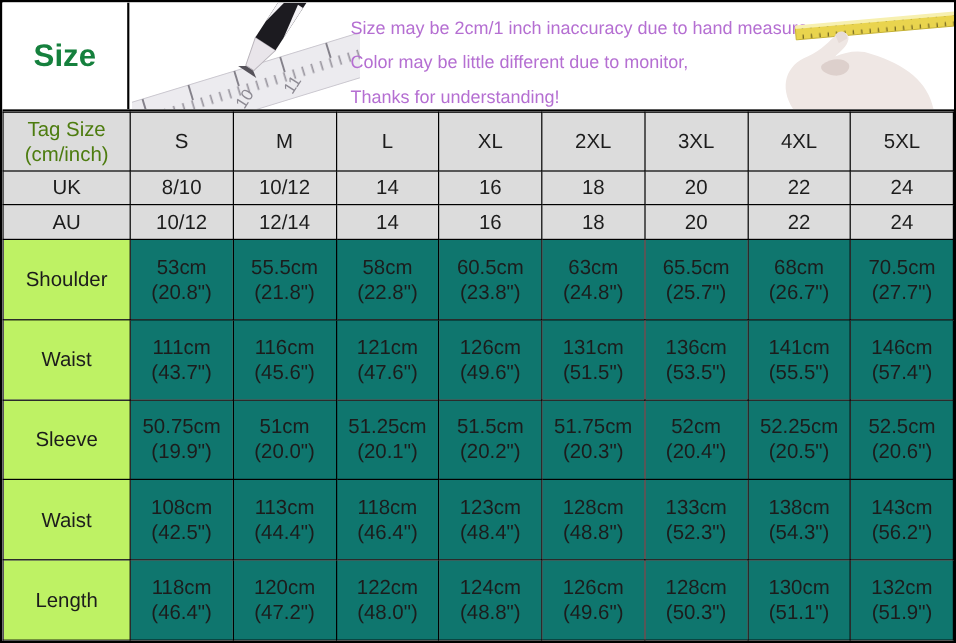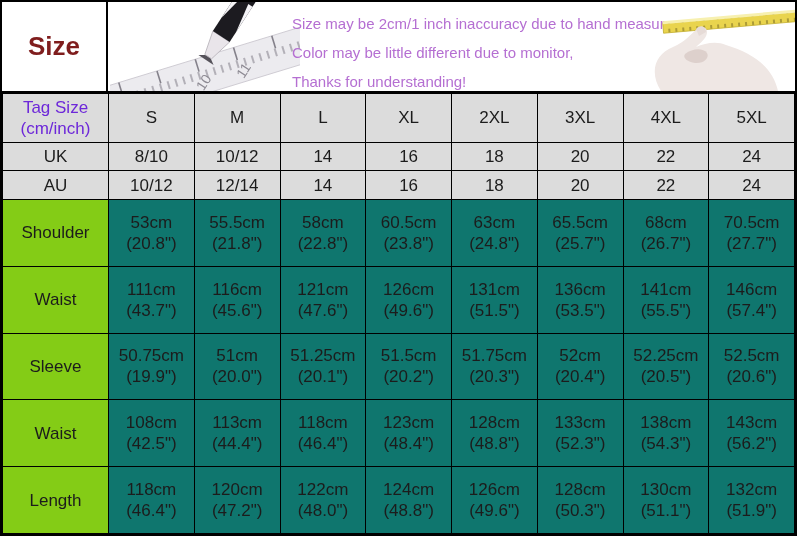--- a/index.html
+++ b/index.html
@@ -25,21 +25,21 @@
   .title-cell {
     flex: 0 0 106px;
     border-right: 2px solid #000;
     display: flex;
     flex-direction: column;
     justify-content: center;
     align-items: center;
     font-weight: bold;
     font-size: 26px;
     line-height: 31px;
-    color: #7f1d1d;
+    color: #15803d;
     background: #fff;
   }
   .header-art {
     position: relative;
     flex: 1 1 auto;
     background: #fff;
     overflow: hidden;
   }
   .pencil-art { position: absolute; left: 2px; top: 0; }
   .hand-art   { position: absolute; right: 0; top: 0; }
@@ -70,22 +70,22 @@
     color: #1c1c1c;
     line-height: 21px;
     padding: 1px 0;
     overflow: hidden;
   }
   tr.size    { height: 27px; }
   tr.size:first-child { height: 46px; }
   tr.measure { height: 63px; }
   tr.size td { background: #dcdcdc; }
   tr.measure td { background: #0f766e; }
-  tr.measure td.label { background: #84cc16; margin-top: 28px; }
-  td.label.red { color: #6d28d9; }
+  tr.measure td.label { background: #bef264; margin-top: 28px; }
+  td.label.red { color: #4d7c0f; }
 </style>
 </head>
 <body>
 
 <div class="page">
 
   <div class="header-band">
     <div class="title-cell">
       <div>Size</div>
     </div>

